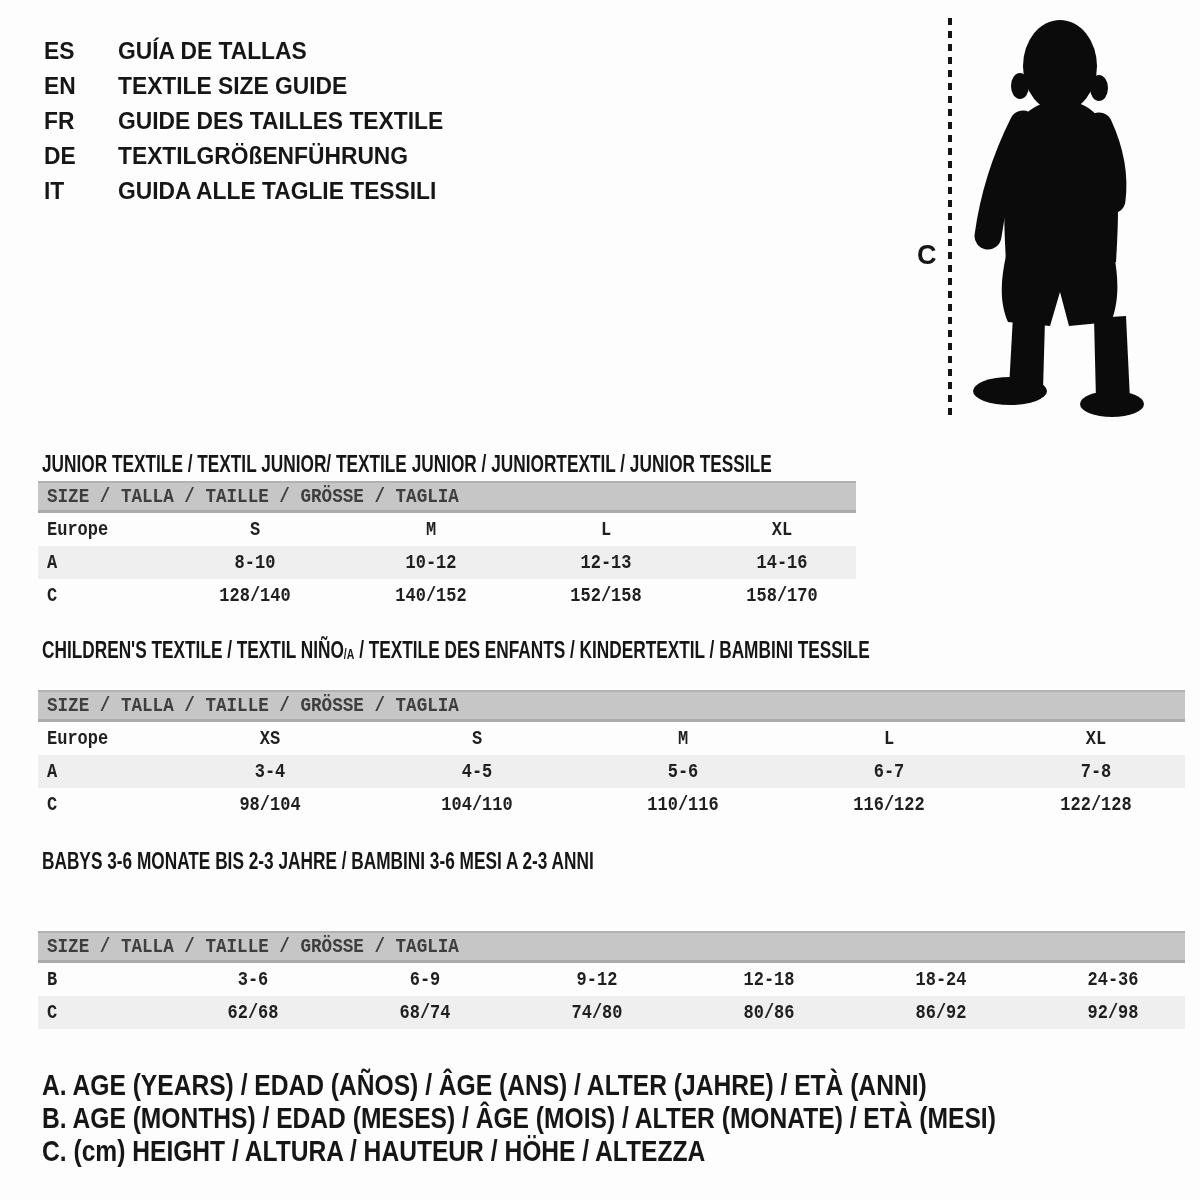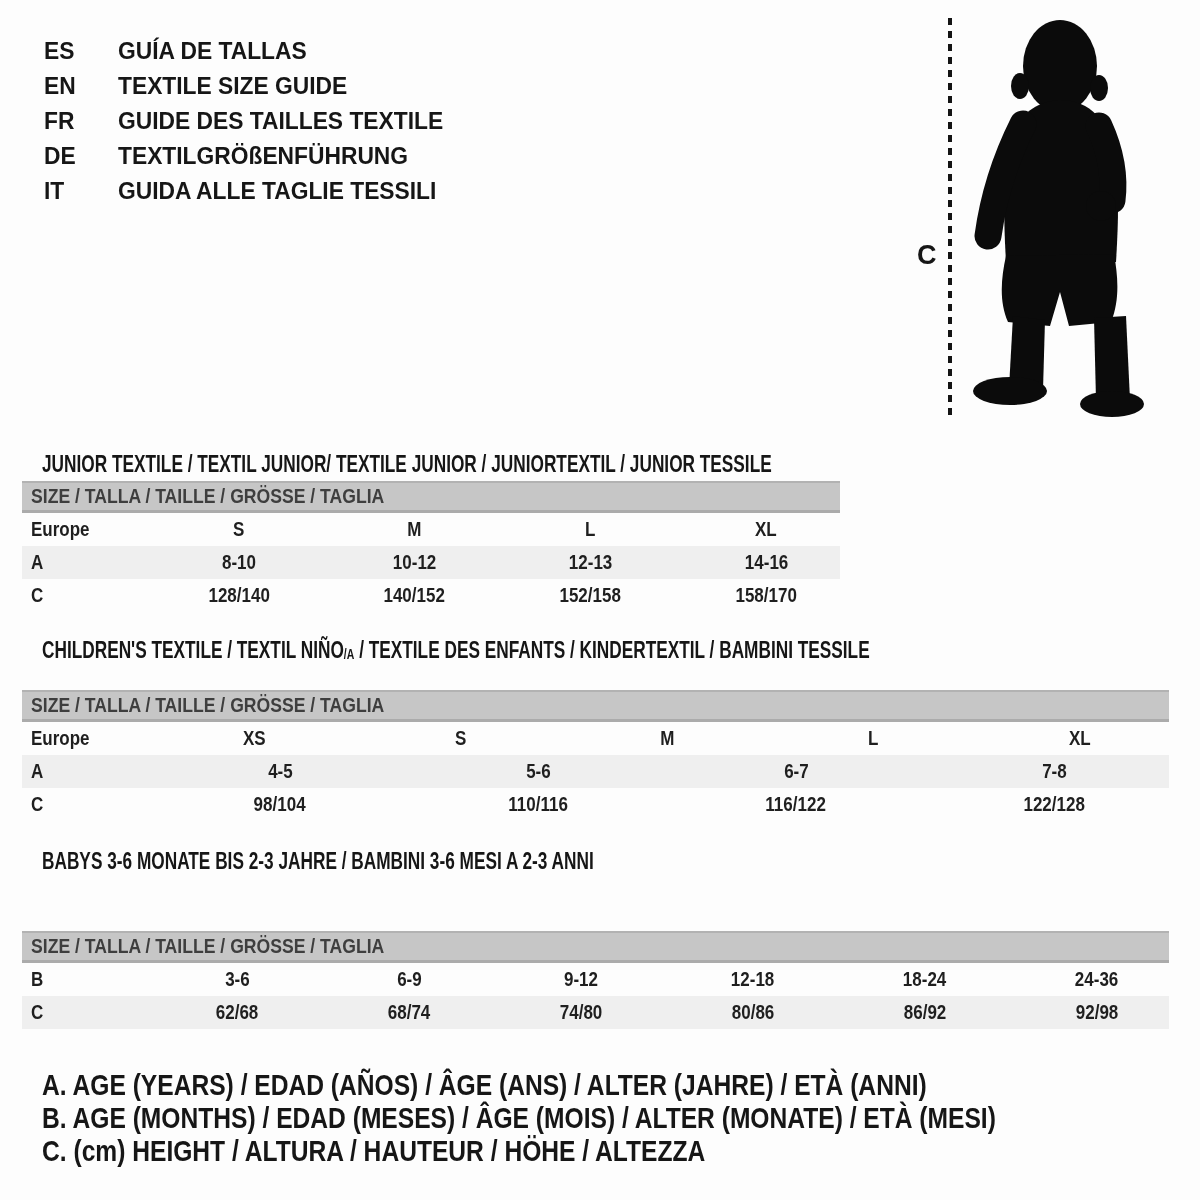--- a/index.html
+++ b/index.html
@@ -38,21 +38,21 @@
 
   
   .h{position:absolute;left:42px;font-size:23px;line-height:28px;white-space:nowrap;}
   .h2{line-height:32px;}
   .h .sub{font-size:14px;vertical-align:-1px;}
   #junior-heading{top:450px;}
   #children-heading{top:636px;text-decoration:underline;}
   #babies-heading{top:845px;}
 
   
-  .table{position:absolute;left:22px;}
+  .table{position:absolute;left:38px;font-family:Liberation Mono, monospace;}
   #junior-table{top:481px;width:818px;}
   #children-table{top:690px;width:1147px;}
   #babies-table{top:931px;width:1147px;}
   .size-bar{
     height:27px;background:#c6c6c6;
     border-top:2px solid #b2b2b2;border-bottom:3px solid #ababab;
     line-height:27px;padding-left:9px;
     font-size:20px;color:#3e3e3e;
   }
   .trow{display:flex;height:33px;line-height:33px;font-size:20px;color:#1f1f1f;gap:28px;}
@@ -150,28 +150,30 @@
     <div class="trow">
       <span class="c0"><span class="cond sx85">Europe</span></span>
       <span class="cd"><span class="condc sx85">XS</span></span>
       <span class="cd"><span class="condc sx85">S</span></span>
       <span class="cd"><span class="condc sx85">M</span></span>
       <span class="cd"><span class="condc sx85">L</span></span>
       <span class="cd"><span class="condc sx85">XL</span></span>
     </div>
     <div class="trow alt">
       <span class="c0"><span class="cond sx85">A</span></span>
+      <span class="cd"><span class="condc sx85">3-4</span></span>
       <span class="cd"><span class="condc sx85">4-5</span></span>
       <span class="cd"><span class="condc sx85">5-6</span></span>
       <span class="cd"><span class="condc sx85">6-7</span></span>
       <span class="cd"><span class="condc sx85">7-8</span></span>
     </div>
     <div class="trow">
       <span class="c0"><span class="cond sx85">C</span></span>
       <span class="cd"><span class="condc sx85">98/104</span></span>
+      <span class="cd"><span class="condc sx85">104/110</span></span>
       <span class="cd"><span class="condc sx85">110/116</span></span>
       <span class="cd"><span class="condc sx85">116/122</span></span>
       <span class="cd"><span class="condc sx85">122/128</span></span>
     </div>
   </div>
 
   <div class="h h2" id="babies-heading">
     <div><span class="cond sx75">BABYS 3-6 MONATE BIS 2-3 JAHRE / BAMBINI 3-6 MESI A 2-3 ANNI</span></div>
   </div>
   <div class="table" id="babies-table">

